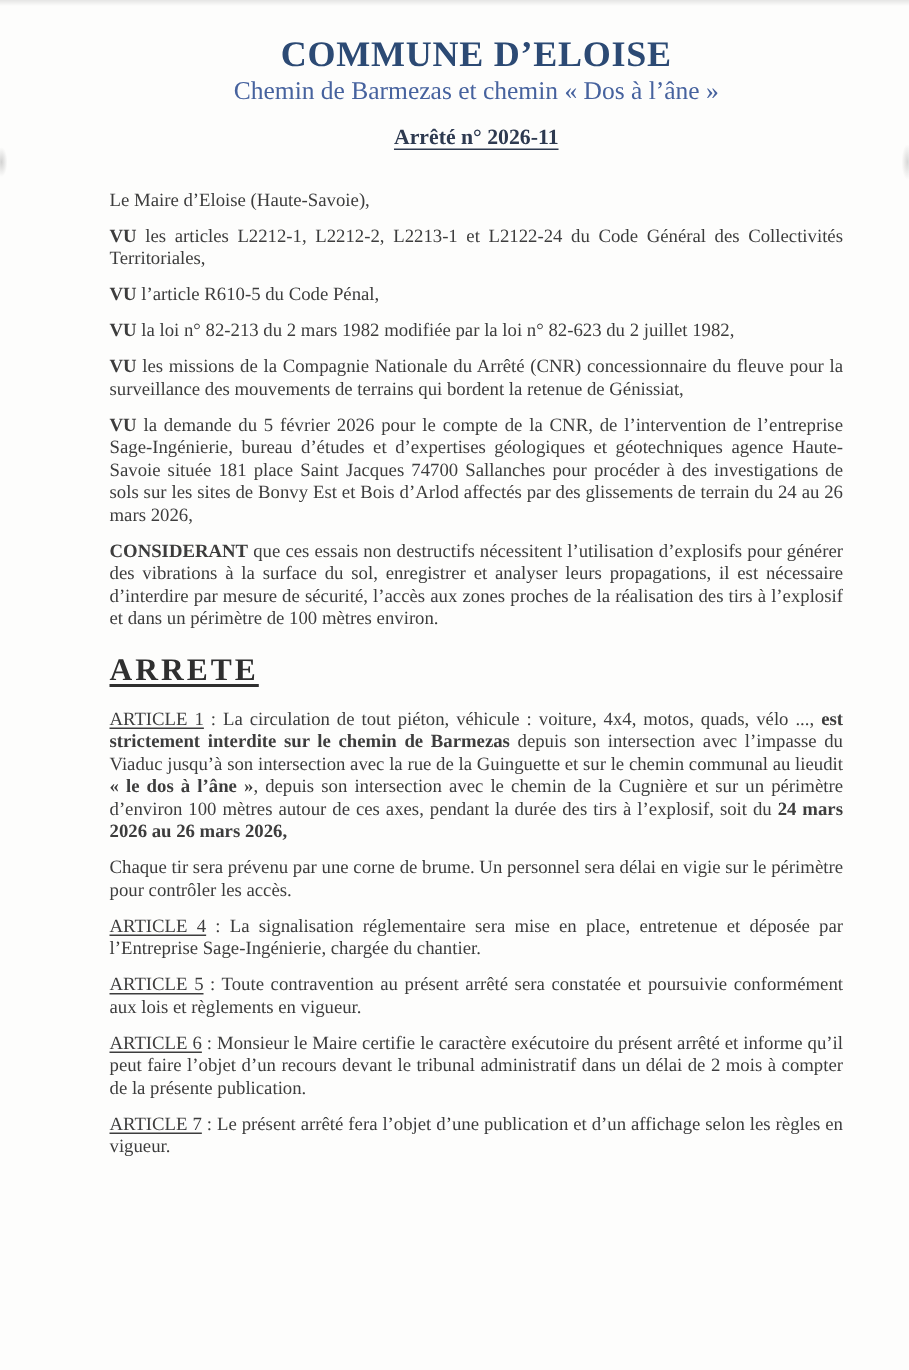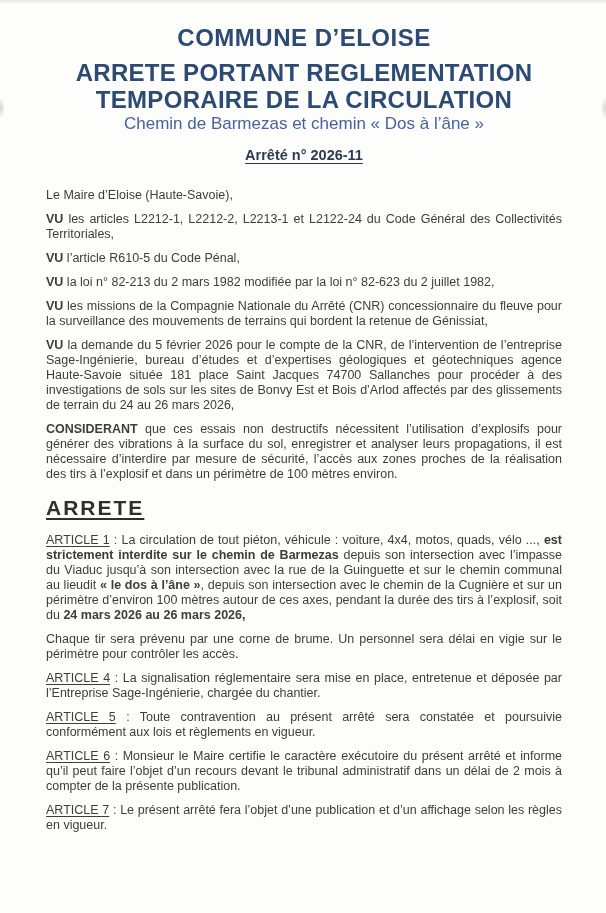--- a/index.html
+++ b/index.html
@@ -6,24 +6,25 @@
     margin: 0;
     padding: 0;
     background: #ffffff;
   }
   .page {
     position: relative;
     width: 606px;
     height: 913px;
     margin: 0;
     background: var(--page-background, #fdfdfc);
-    font-family: Liberation Sans, sans-serif;
+    font-family: Liberation Serif, serif;
     color: var(--body-text, #3d3d3d);
     overflow: hidden;
     box-sizing: border-box;
+    padding-left: 27px;
   }
   
   .artifact { position: absolute; pointer-events: none; }
   .artifact.top-edge {
     left: 0; top: 0; width: 100%; height: 4px;
     background: linear-gradient(to bottom, rgba(120,120,120,0.18), rgba(255,255,255,0));
   }
   .artifact.left-smudge {
     left: -3px; top: 98px; width: 8px; height: 20px;
     background: radial-gradient(ellipse at center, rgba(130,130,130,0.35), rgba(255,255,255,0) 70%);
@@ -96,21 +97,20 @@
 
 <div class="page">
   <div class="artifact top-edge"></div>
   <div class="artifact left-smudge"></div>
   <div class="artifact right-smudge"></div>
 
   <div class="content">
 
     <header>
       <h1 class="commune">COMMUNE D’ELOISE</h1>
-      <div class="doc-title">ARRETE PORTANT REGLEMENTATION TEMPORAIRE DE LA CIRCULATION</div>
       <div class="subtitle">Chemin de Barmezas et chemin « Dos à l’âne »</div>
       <div class="reference">Arrêté n° 2026-11</div>
     </header>
 
     <section class="preamble">
       <p><span>Le Maire d’Eloise (Haute-Savoie),</span></p>
       <p><span class="b">VU</span><span> les articles L2212-1, L2212-2, L2213-1 et L2122-24 du Code Général des Collectivités Territoriales,</span></p>
       <p><span class="b">VU</span><span> l’article R610-5 du Code Pénal,</span></p>
       <p><span class="b">VU</span><span> la loi n° 82-213 du 2 mars 1982 modifiée par la loi n° 82-623 du 2 juillet 1982,</span></p>
       <p><span class="b">VU</span><span> les missions de la Compagnie Nationale du Arrêté (CNR) concessionnaire du fleuve pour la surveillance des mouvements de terrains qui bordent la retenue de Génissiat,</span></p>

